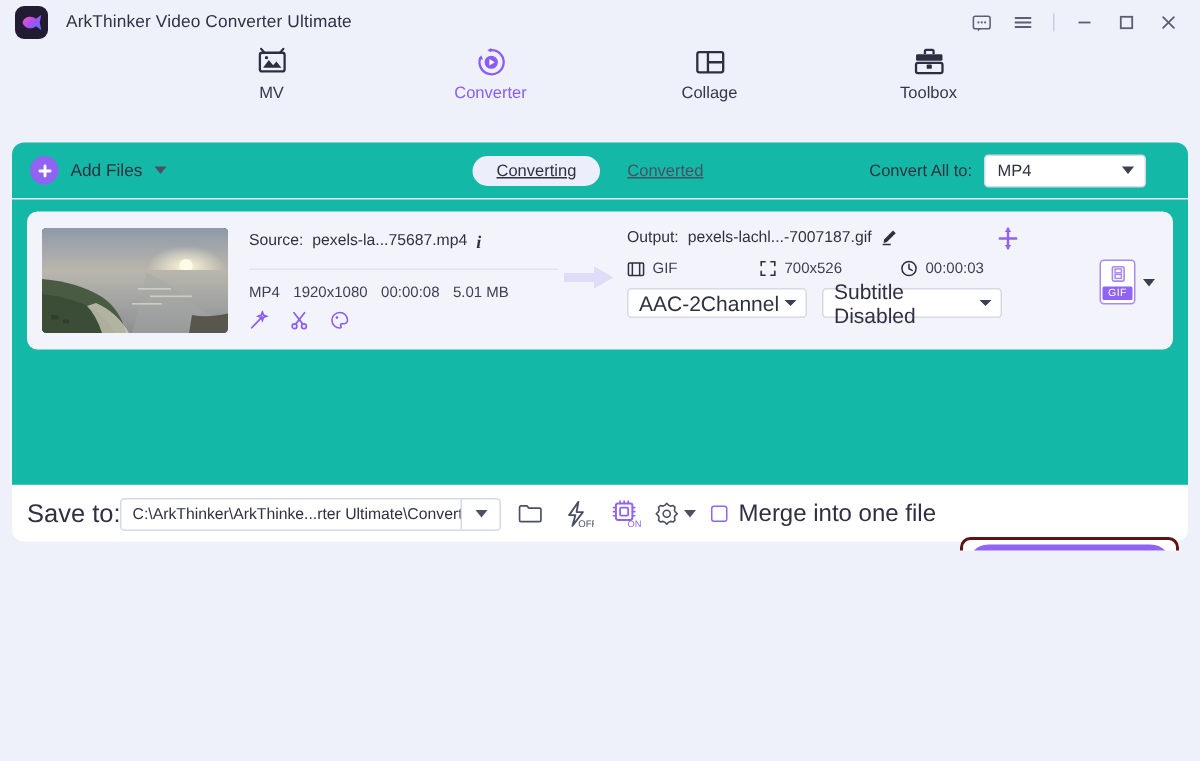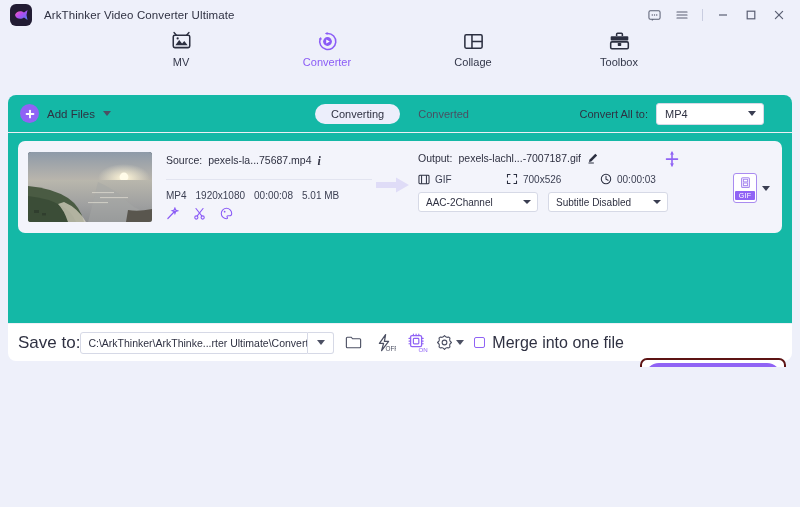--- a/index.html
+++ b/index.html
@@ -134,20 +134,21 @@
     display: flex;
     align-items: center;
     gap: 2px;
   }
   .seg {
     padding: 4px 16px;
     font-size: 11px;
     color: #4a4f63;
     border-radius: 12px;
     cursor: default;
+    text-decoration: underline;
   }
   .seg.on { background: #eceefb; color: #2f3142; }
 
   .convall {
     position: absolute;
     right: 28px;
     display: flex; align-items: center; gap: 8px;
   }
   .convall .lbl { font-size: 11px; color: #2f3142; }
   .selectbox {
@@ -262,21 +263,21 @@
     display: flex;
     gap: 10px;
   }
   .osel {
     width: 120px; height: 20px;
     border: 1px solid #d6d9e6;
     border-radius: 3px;
     background: #fff;
     display: flex; align-items: center;
     padding: 0 7px;
-    font-size: 10px;
+    font-size: 14px;
     color: #2f3142;
     position: relative;
     cursor: default;
   }
   .osel .sb-caret {
     position: absolute; right: 6px;
     width: 0; height: 0;
     border-left: 4px solid transparent;
     border-right: 4px solid transparent;
     border-top: 4.5px solid #3a3e52;

